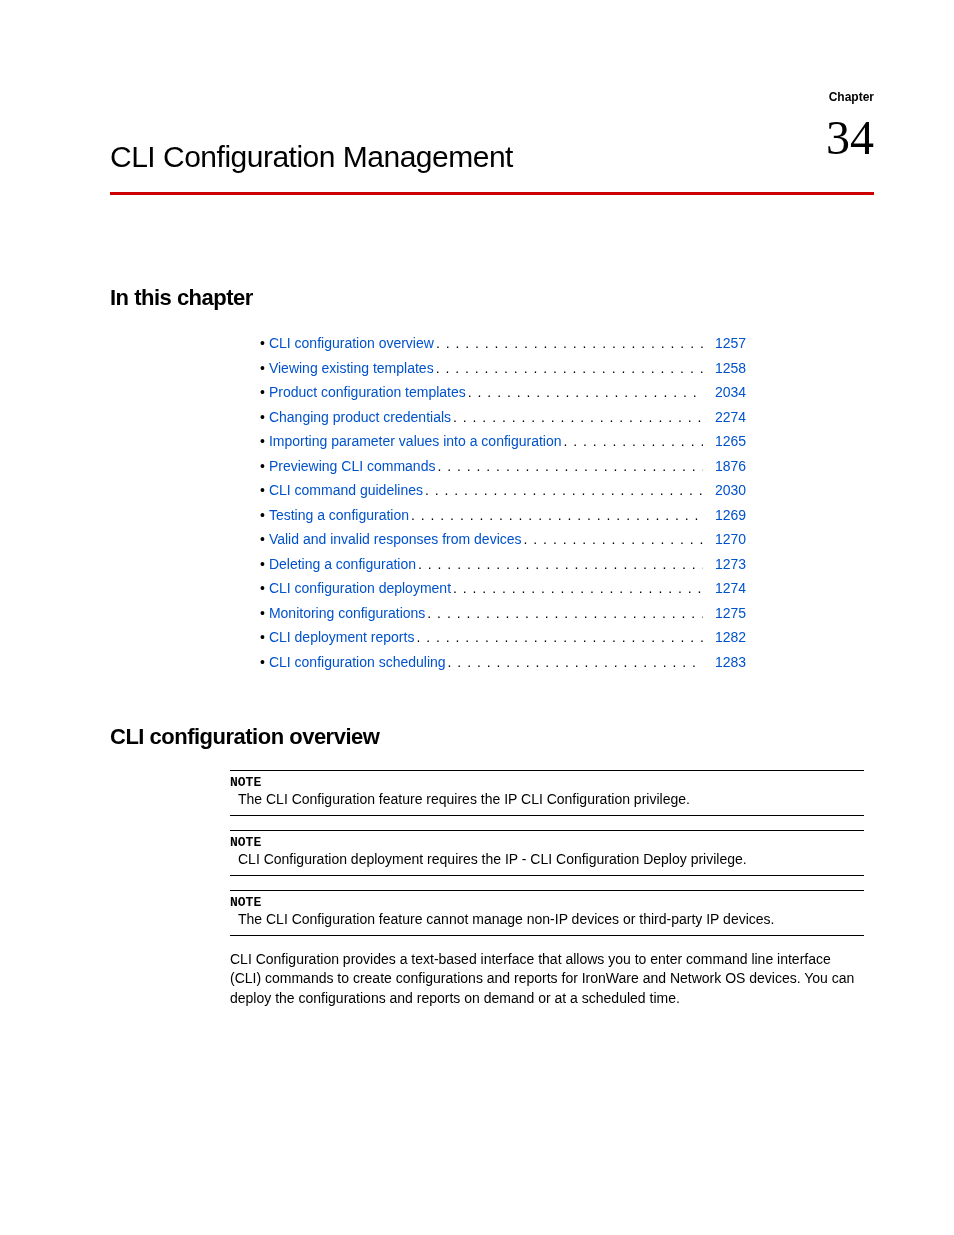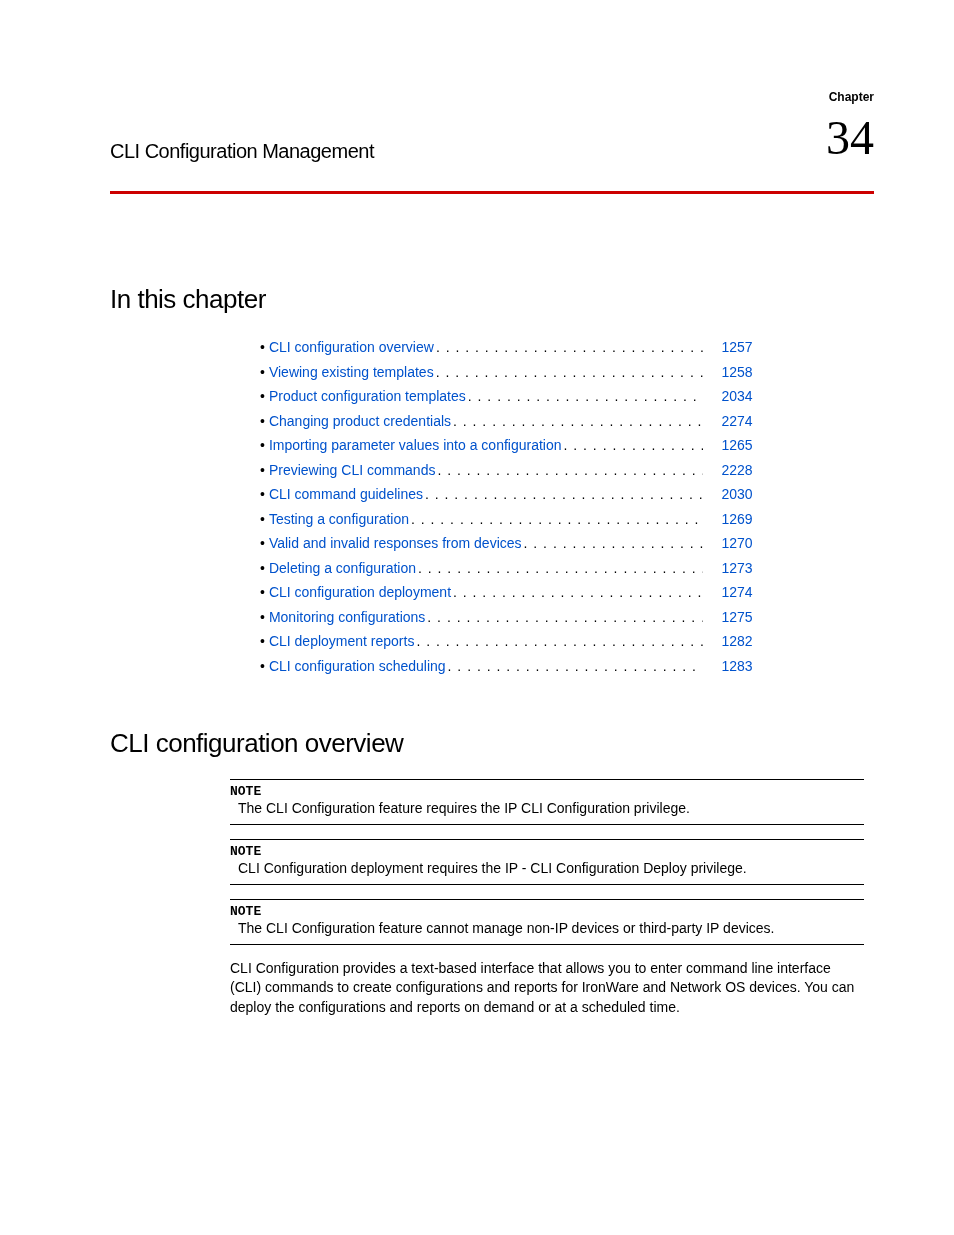--- a/index.html
+++ b/index.html
@@ -20,35 +20,35 @@
       font-weight: bold;
     }
     .chapter-number {
       position: absolute;
       top: 110px;
       right: 80px;
       font-size: 48px;
       font-family: "Times New Roman", serif;
     }
     .chapter-title {
-      font-size: 20px;
+      font-size: 30px;
       font-weight: normal;
       margin-top: 60px;
-      margin-bottom: 28px;
+      margin-bottom: 18px;
       font-family: Arial, sans-serif;
       letter-spacing: -0.5px;
     }
     .red-rule {
       border: none;
       border-top: 3px solid #c00;
       margin-bottom: 90px;
     }
     .section-heading {
-      font-size: 26px;
-      font-weight: normal;
+      font-size: 22px;
+      font-weight: bold;
       margin-bottom: 20px;
       letter-spacing: -0.5px;
     }
     .toc {
       margin-left: 150px;
       margin-right: 115px;
       margin-bottom: 50px;
     }
     .toc-row {
       display: flex;
@@ -70,21 +70,21 @@
       letter-spacing: 1px;
       color: #000;
       margin: 0 2px;
     }
     .toc-dots::after {
       content: ". . . . . . . . . . . . . . . . . . . . . . . . . . . . . . . . . . . . . . . . . . . . . . . . . . . . . . . . . . . . . . . . . . . . . . . . . . . . . . . . . . . . . . . .";
     }
     .toc-page {
       color: #0052cc;
       width: 44px;
-      text-align: center;
+      text-align: left;
       margin-left: 10px;
     }
     .body-block {
       margin-left: 120px;
       margin-right: 10px;
     }
     .note-box {
       border-top: 1.5px solid #000;
       border-bottom: 1px solid #000;
       padding: 4px 0 6px 0;
@@ -145,21 +145,21 @@
     <div class="toc-row">
       <span class="toc-bullet">•</span>
       <span class="toc-link">Importing parameter values into a configuration</span>
       <span class="toc-dots"></span>
       <span class="toc-page">1265</span>
     </div>
     <div class="toc-row">
       <span class="toc-bullet">•</span>
       <span class="toc-link">Previewing CLI commands</span>
       <span class="toc-dots"></span>
-      <span class="toc-page">2228</span>
+      <span class="toc-page">1876</span>
     </div>
     <div class="toc-row">
       <span class="toc-bullet">•</span>
       <span class="toc-link">CLI command guidelines</span>
       <span class="toc-dots"></span>
       <span class="toc-page">2030</span>
     </div>
     <div class="toc-row">
       <span class="toc-bullet">•</span>
       <span class="toc-link">Testing a configuration</span>

